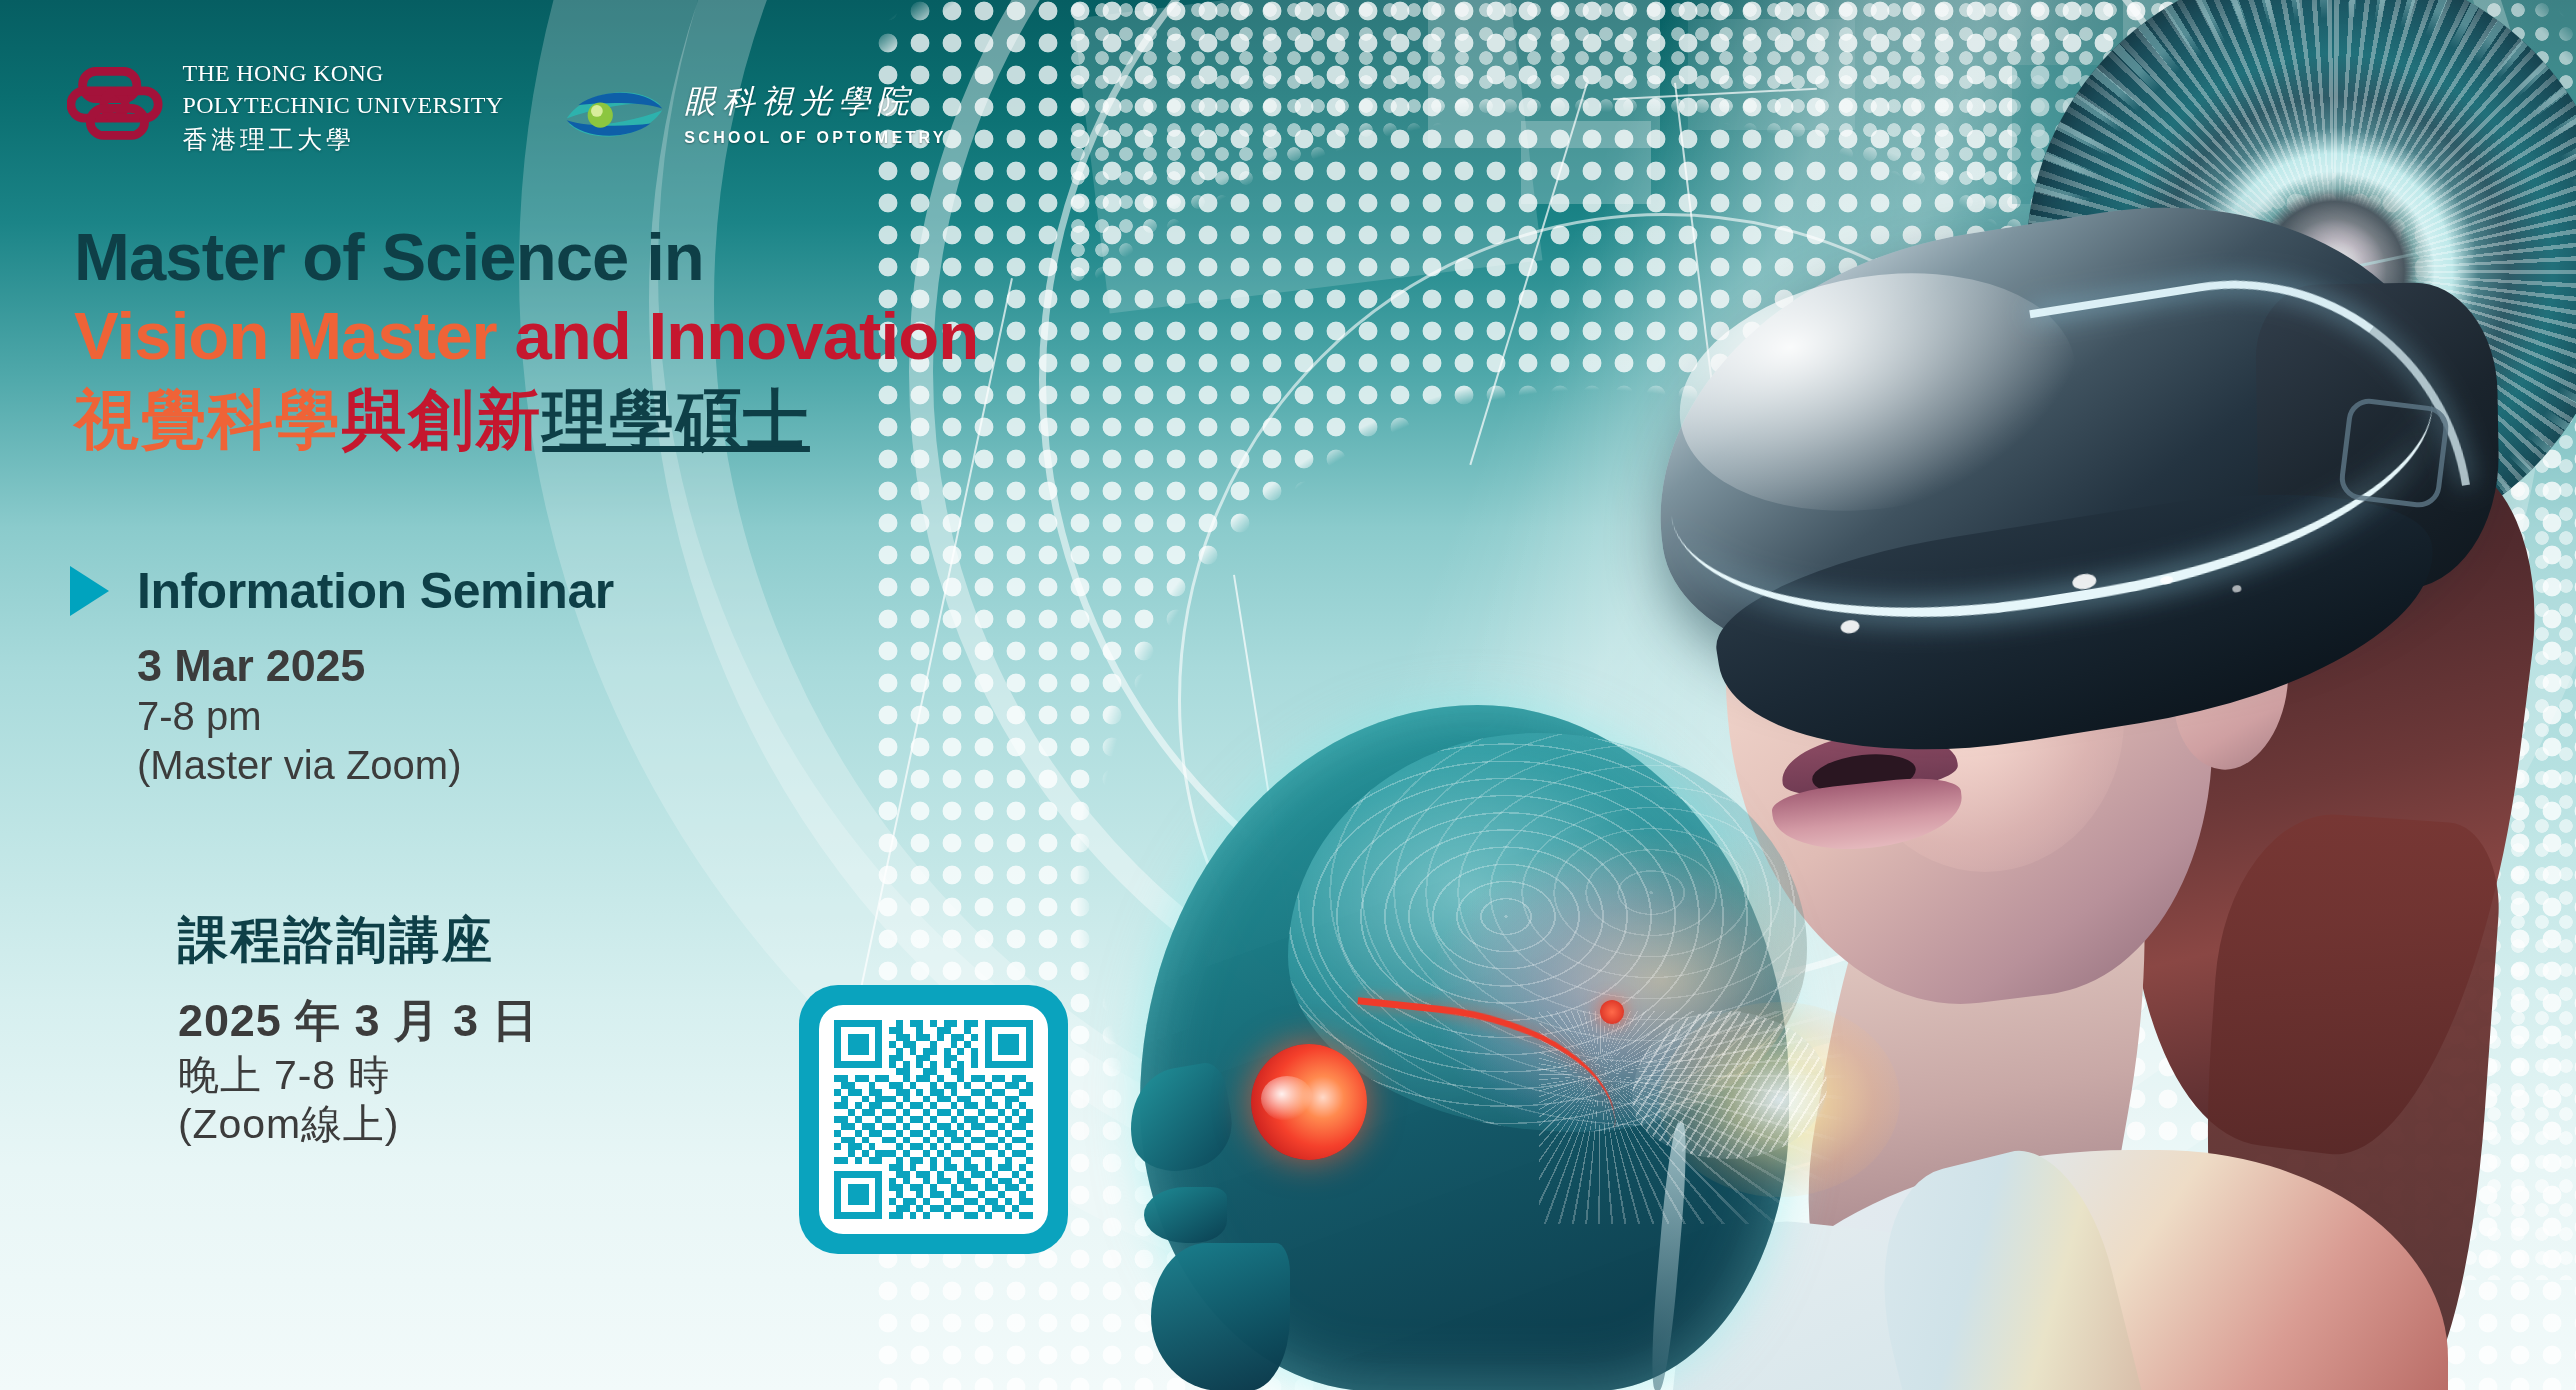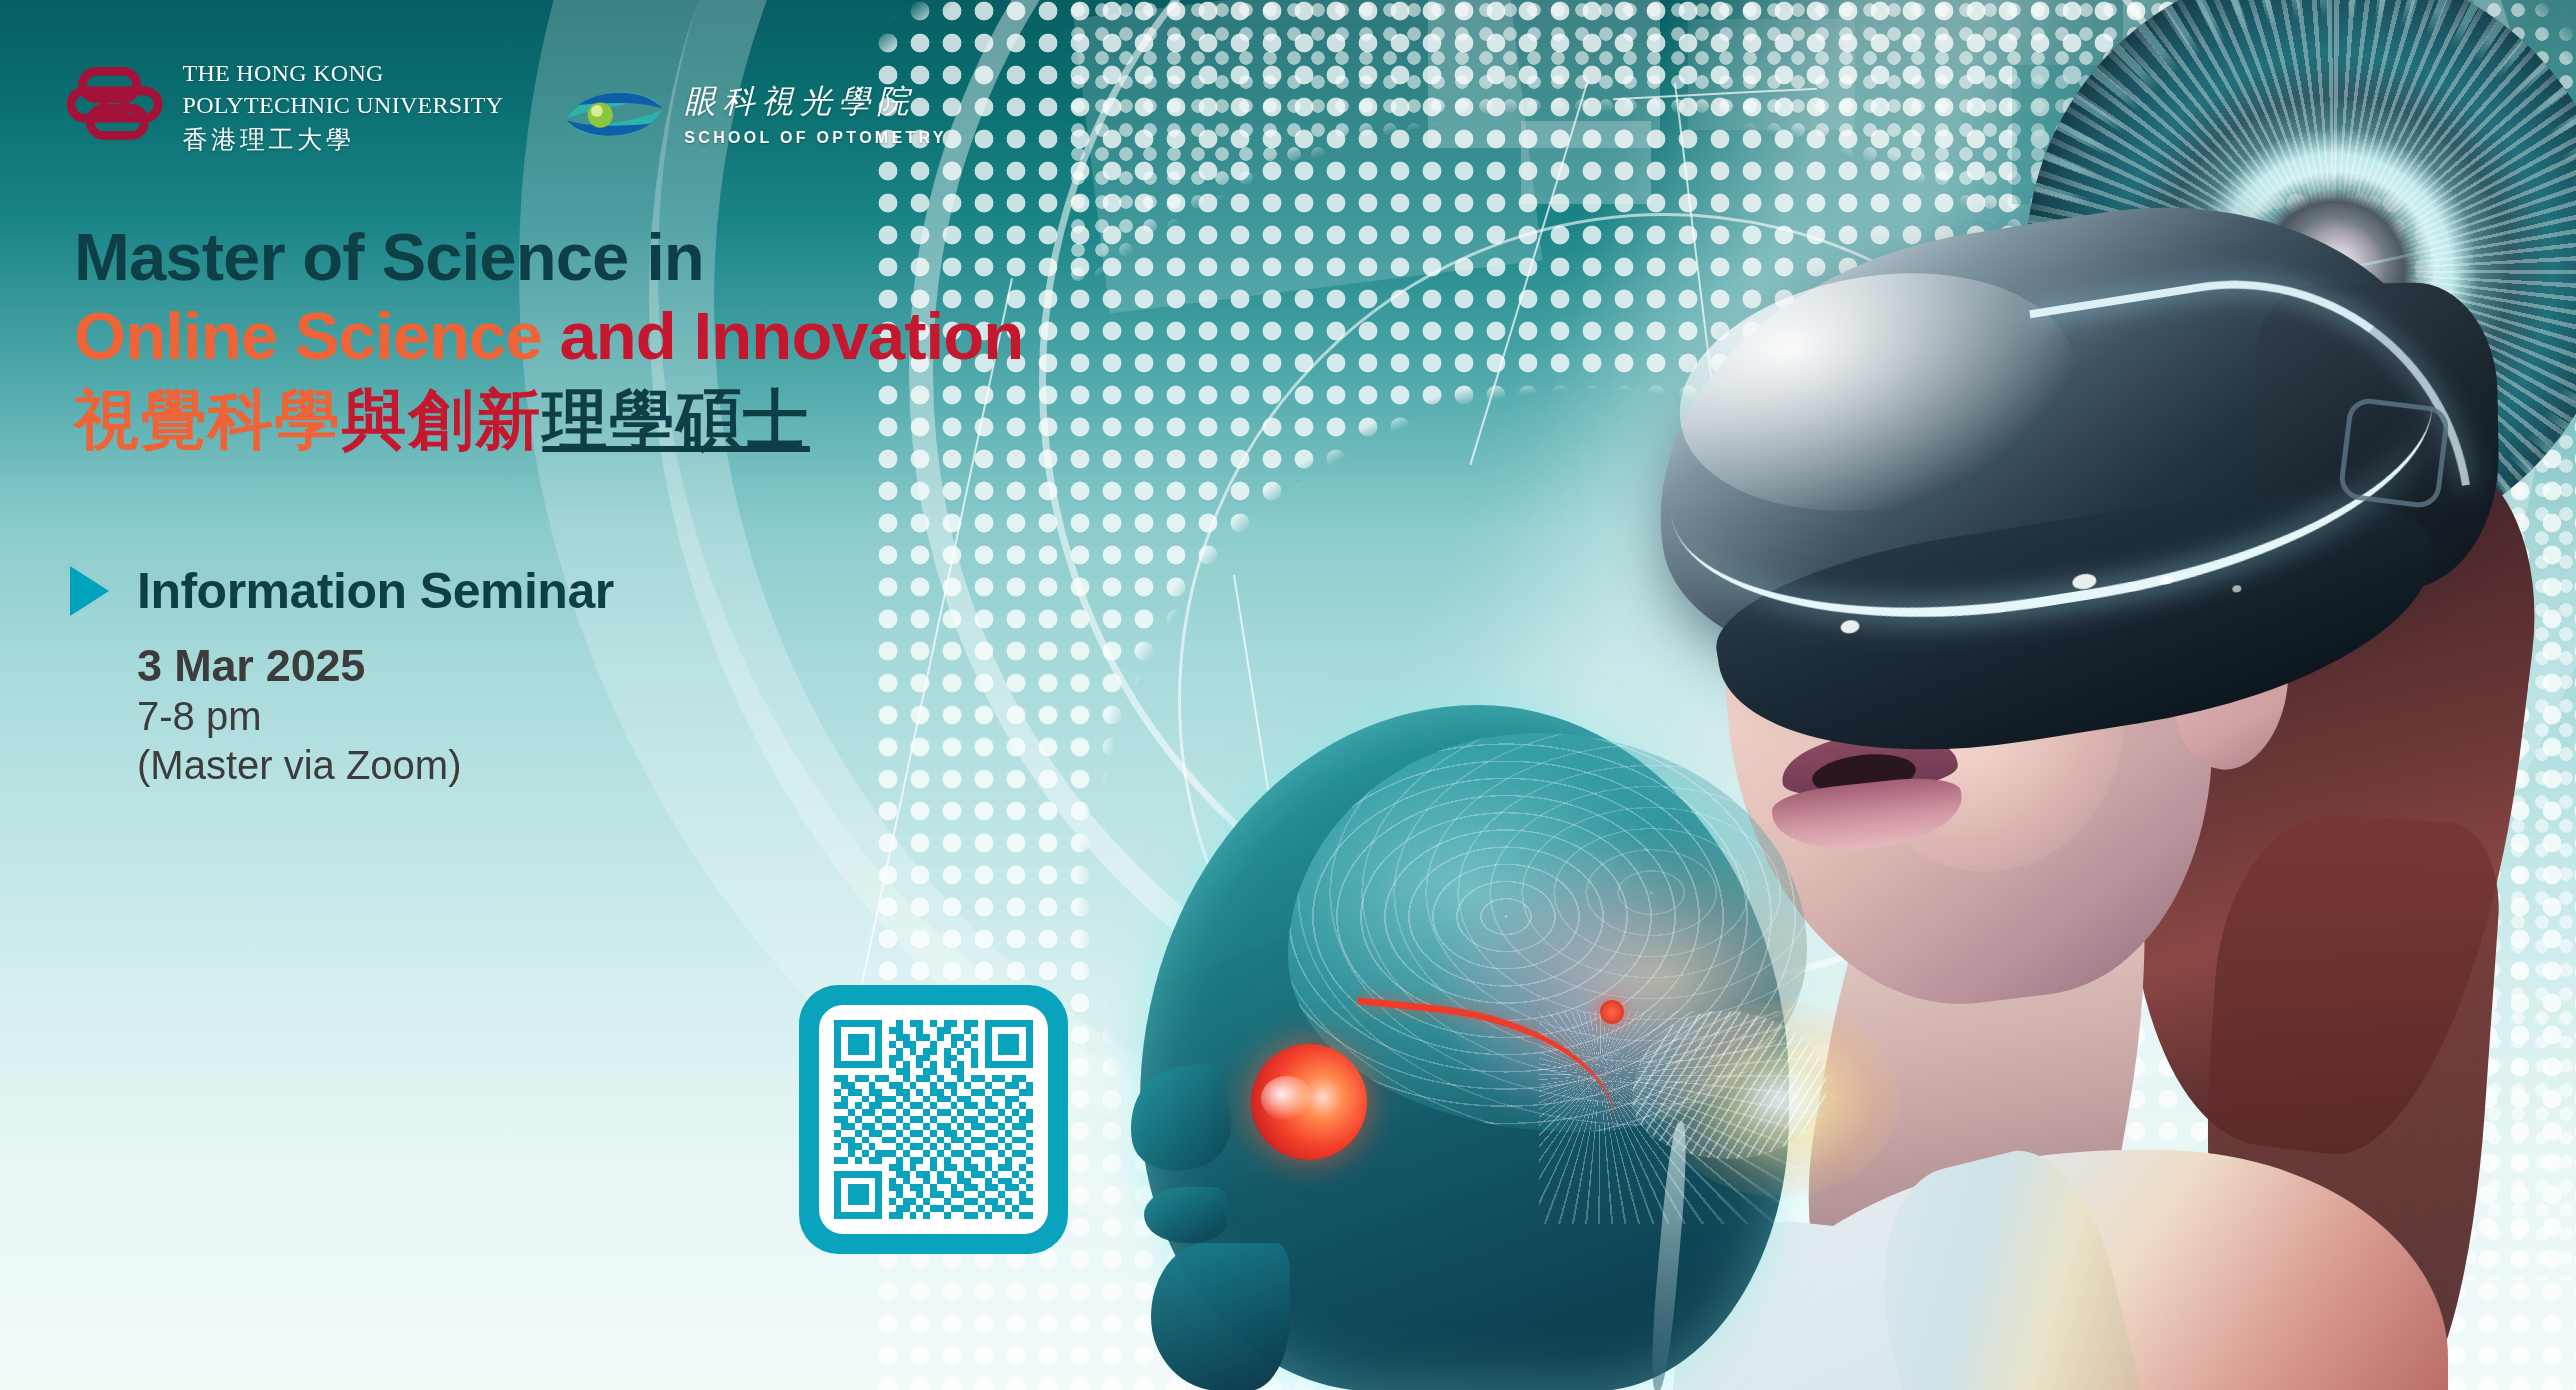--- a/index.html
+++ b/index.html
@@ -513,34 +513,40 @@
         <div class="opt-text">
           <div class="opt-zh">眼科視光學院</div>
           <div class="opt-en">SCHOOL OF OPTOMETRY</div>
         </div>
       </div>
 
     </div>
 
     <div class="title">
       <div class="t-line1">Master of Science in</div>
-      <div class="t-line2"><span class="t-orange">Online Science</span><span class="t-red"> and Innovation</span></div>
+      <div class="t-line2"><span class="t-orange">Vision Master</span><span class="t-red"> and Innovation</span></div>
       <div class="t-line3"><span class="zh-o">視覺科學</span><span class="zh-r">與</span><span class="zh-r">創新</span><span class="zh-t">理學碩士</span></div>
     </div>
 
     <div class="seminar">
       <div class="sem-head">
         <div class="tri"></div>
         <div class="sem-title">Information Seminar</div>
       </div>
       <div class="sem-date">3 Mar 2025</div>
       <div class="sem-line">7-8 pm</div>
       <div class="sem-line">(Master via Zoom)</div>
     </div>
 
+    <div class="seminar-zh">
+      <div class="zh-title">課程諮詢講座</div>
+      <div class="zh-date">2025 年 3 月 3 日</div>
+      <div class="zh-line">晚上 7-8 時</div>
+      <div class="zh-line">(Zoom線上)</div>
+    </div>
 
     <div class="qr-wrap">
       <div class="qr-inner">
         <div class="qr-grid" id="qr-grid">
             <i class="on"></i>
             <i class="on"></i>
             <i class="on"></i>
             <i class="on"></i>
             <i class="on"></i>
             <i class="on"></i>

